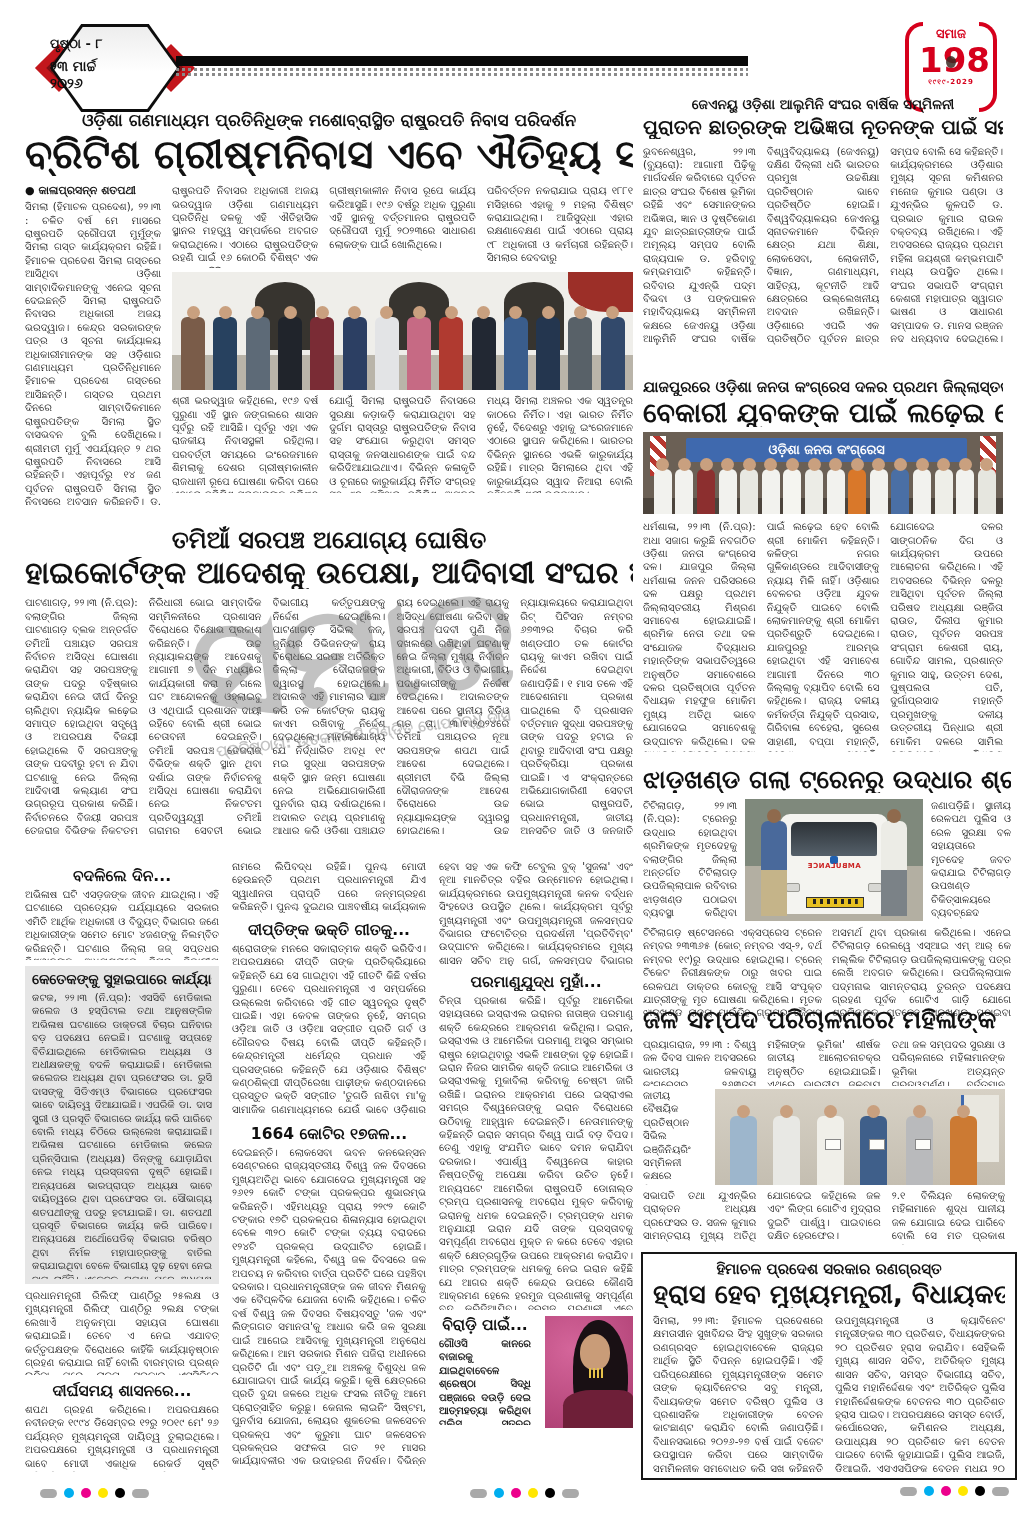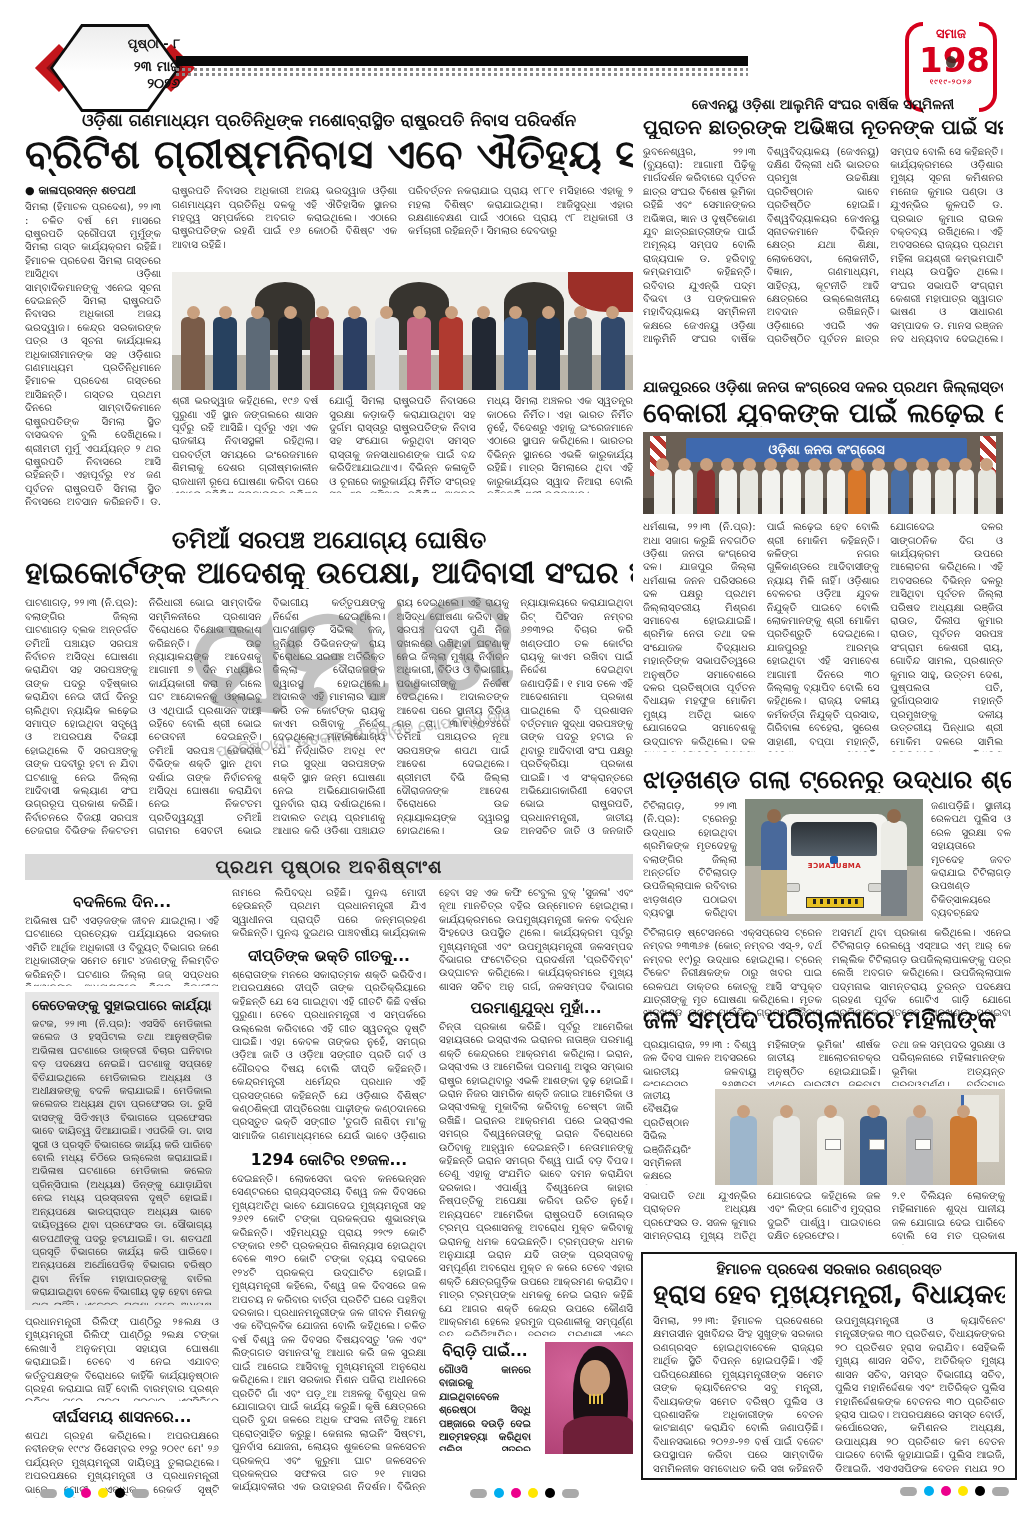--- a/index.html
+++ b/index.html
@@ -5,21 +5,21 @@
   html,body{margin:0;padding:0;background:#e8e8e8;}
   #page{position:relative;width:1024px;height:1520px;background:#fff;margin:0 auto;
         font-family:"DejaVu Sans",sans-serif;color:#111;overflow:hidden;}
   
   .badge{position:absolute;left:50px;top:24px;width:130px;height:88px;}
   .badge .red{position:absolute;width:34px;height:34px;background:#c3161c;transform:rotate(45deg);top:27px;}
   .badge .red.l{left:-8px;} .badge .red.r{right:-8px;}
   .badge .red::after{content:"";position:absolute;inset:8px;background:#7e0f13;}
   .hex-o{position:absolute;inset:0;background:#0d0d0d;clip-path:polygon(24% 0,76% 0,100% 50%,76% 100%,24% 100%,0 50%);}
   .hex-i{position:absolute;inset:3px;background:linear-gradient(#ededed,#fff 55%);clip-path:polygon(24% 0,76% 0,100% 50%,76% 100%,24% 100%,0 50%);}
-  .badge-text{position:absolute;inset:0;text-align:right;font-weight:bold;}
+  .badge-text{position:absolute;inset:0;text-align:left;font-weight:bold;}
   .badge-text .pg{margin-top:12px;font-size:13px;}
   .badge-text .dt{margin-top:6px;font-size:14px;}
   .badge-text .yr{font-size:14px;}
   .hbar{position:absolute;left:176px;top:56px;width:572px;}
   .hbar .b1{height:10px;background:#0a0a0a;}
   .hbar .b2{height:3px;margin-top:2px;background:repeating-linear-gradient(90deg,#8a8a8a 0 3px,transparent 3px 6px);}
   .pennant{position:absolute;left:738px;top:28px;width:166px;height:68px;}
   .pen-o{position:absolute;inset:0;background:#0d0d0d;clip-path:polygon(0 50%,15% 0,100% 0,100% 100%,15% 100%);}
   .pen-i{position:absolute;inset:3px;background:#fff;clip-path:polygon(0 50%,15% 0,100% 0,100% 100%,15% 100%);}
   .pen-text{position:absolute;inset:0;display:flex;align-items:center;justify-content:center;
@@ -121,35 +121,36 @@
     <div class="b2"></div>
   </div>
 
 
   <div class="logo">
     <div class="brk l"></div>
     <div class="brk r"></div>
     <div class="logo-mid">
       <div class="logo-name">ସମାଜ</div>
       <div class="logo-num">198</div>
-      <div class="logo-years">୧୯୧୯-୨୦୨୬</div>
+      <div class="logo-years">୧୯୧୯-2029</div>
     </div>
   </div>
 
   <div class="art" style="left:25px;top:110px;width:608px;">
     <div class="kicker" style="font-size:17px;">ଓଡ଼ିଶା ଗଣମାଧ୍ୟମ ପ୍ରତିନିଧିଙ୍କ ମଶୋବ୍ରାସ୍ଥିତ ରାଷ୍ଟ୍ରପତି ନିବାସ ପରିଦର୍ଶନ</div>
     <div class="headline" style="font-size:40px;margin-top:3px;">ବ୍ରିଟିଶ ଗ୍ରୀଷ୍ମନିବାସ ଏବେ ଐତିହ୍ୟ ସ୍ମାରକୀ</div>
     <div style="display:flex;gap:11px;margin-top:8px;">
       <div style="width:136px;">
         <div class="byline">● କାଳାପ୍ରସନ୍ନ ଶତପଥୀ</div>
         <div class="col" style="height:305px;">ସିମଲା (ହିମାଚଳ ପ୍ରଦେଶ), ୨୨।୩ : ଚଳିତ ବର୍ଷ ମେ ମାସରେ ରାଷ୍ଟ୍ରପତି ଦ୍ରୌପଦୀ ମୁର୍ମୁଙ୍କ ସିମଲା ଗସ୍ତ କାର୍ଯ୍ୟକ୍ରମ ରହିଛି। ହିମାଚଳ ପ୍ରଦେଶ ସିମଲା ଗସ୍ତରେ ଆସିଥିବା ଓଡ଼ିଶା ସାମ୍ବାଦିକମାନଙ୍କୁ ଏନେଇ ସୂଚନା ଦେଇଛନ୍ତି ସିମଲା ରାଷ୍ଟ୍ରପତି ନିବାସର ଅଧିକାରୀ ଅଜୟ ଭରଦ୍ୱାଜ। କେନ୍ଦ୍ର ସରକାରଙ୍କ ପତ୍ର ଓ ସୂଚନା କାର୍ଯ୍ୟାଳୟ ଅଧିକାରୀମାନଙ୍କ ସହ ଓଡ଼ିଶାର ଗଣମାଧ୍ୟମ ପ୍ରତିନିଧିମାନେ ହିମାଚଳ ପ୍ରଦେଶ ଗସ୍ତରେ ଆସିଛନ୍ତି। ଗସ୍ତର ପ୍ରଥମ ଦିନରେ ସାମ୍ବାଦିକମାନେ ରାଷ୍ଟ୍ରପତିଙ୍କ ସିମଲା ସ୍ଥିତ ବାସଭବନ ବୁଲି ଦେଖିଥିଲେ। ଶ୍ରୀମତୀ ମୁର୍ମୁ ଏପର୍ଯ୍ୟନ୍ତ ୨ ଥର ରାଷ୍ଟ୍ରପତି ନିବାସରେ ଆସି ରହିଛନ୍ତି। ଏହାପୂର୍ବରୁ ୧୪ ଜଣ ପୂର୍ବତନ ରାଷ୍ଟ୍ରପତି ସିମଲା ସ୍ଥିତ ନିବାସରେ ଅବସ୍ଥାନ କରିଛନ୍ତି। ଡ. ଏ ପି ଜେ ଅବଦୁଲ କାଲାମ ତାଙ୍କ କାର୍ଯ୍ୟକାଳ ଭିତରେ ସର୍ବନିମ୍ନ ଗୋଟିଏ ଦିନ ପାଇଁ ସିମଲା ଆସିଥିବା ବେଳେ ପୂର୍ବତନ ରାଷ୍ଟ୍ରପତି ଆର ଭେଙ୍କଟରମଣ ବହୁଥର ସିମଲା ରାଷ୍ଟ୍ରପତି ନିବାସରେ ଆସିଥିବା ଓ ଗୋଟିଏ ବର୍ଷ ଗସ୍ତରେ ୨୨ ଦିନ ରହିଥିବା ଶ୍ରୀ ଭରଦ୍ୱାଜ ସୂଚନା ଦେଇଥିଲେ।</div>
       </div>
       <div style="flex:1;display:flex;flex-direction:column;">
         <div class="cols" style="height:84px;">
           <div class="col">ରାଷ୍ଟ୍ରପତି ନିବାସର ଅଧିକାରୀ ଅଜୟ ଭରଦ୍ୱାଜ ଓଡ଼ିଶା ଗଣମାଧ୍ୟମ ପ୍ରତିନିଧି ଦଳକୁ ଏହି ଐତିହାସିକ ସ୍ଥାନର ମହତ୍ତ୍ୱ ସମ୍ପର୍କରେ ଅବଗତ କରାଇଥିଲେ। ଏଠାରେ ରାଷ୍ଟ୍ରପତିଙ୍କ ରହଣି ପାଇଁ ୧୬ କୋଠରି ବିଶିଷ୍ଟ ଏକ ଆବାସ ରହିଛି।</div>
+          <div class="col">ଗ୍ରୀଷ୍ମକାଳୀନ ନିବାସ ରୂପେ କାର୍ଯ୍ୟ କରିଆସୁଛି। ୧୯୬ ବର୍ଷରୁ ଅଧିକ ପୁରୁଣା ଏହି ସ୍ଥାନକୁ ବର୍ତ୍ତମାନର ରାଷ୍ଟ୍ରପତି ଦ୍ରୌପଦୀ ମୁର୍ମୁ ୨୦୨୩ରେ ସାଧାରଣ ଲୋକଙ୍କ ପାଇଁ ଖୋଲିଥିଲେ।</div>
           <div class="col">ପରିବର୍ତ୍ତନ ନକରାଯାଇ ପ୍ରାୟ ୧୮୮୧ ମସିହାରେ ଏହାକୁ ୨ ମହଲା ବିଶିଷ୍ଟ କରାଯାଇଥିଲା। ଆଜିସୁଦ୍ଧା ଏହାର ରକ୍ଷଣାବେକ୍ଷଣ ପାଇଁ ଏଠାରେ ପ୍ରାୟ ୯୮ ଅଧିକାରୀ ଓ କର୍ମଚାରୀ ରହିଛନ୍ତି। ସିମଲାର ଦେବଦାରୁ</div>
         </div>
         <div class="photo photo-main" style="height:118px;margin:4px 0;">
           <div class="arch a1"></div>
           <div class="arch a2"></div>
           <div class="arch a3"></div>
           <div class="awning"></div>
           <div class="p" style="left:2%;--c:#7a5c49;"></div>
           <div class="p" style="left:9%;--c:#27415f;"></div>
           <div class="p" style="left:16%;--c:#5d6a77;"></div>
@@ -287,40 +288,39 @@
   <div class="art boxart" style="left:641px;top:1252px;width:352px;">
     <div class="kicker" style="font-size:15px;">ହିମାଚଳ ପ୍ରଦେଶ ସରକାର ରଣଗ୍ରସ୍ତ</div>
     <div class="headline" style="font-size:26px;margin-top:2px;">ହ୍ରାସ ହେବ ମୁଖ୍ୟମନ୍ତ୍ରୀ, ବିଧାୟକଙ୍କ ବେତନ</div>
     <div class="cols" style="height:158px;margin-top:6px;gap:12px;">
       <div class="col">ସିମଲା, ୨୨।୩: ହିମାଚଳ ପ୍ରଦେଶରେ କ୍ଷମତାସୀନ ସୁଖବିନ୍ଦର ସିଂହ ସୁଖୁଙ୍କ ସରକାର ରଣଗ୍ରସ୍ତ ହୋଇଥିବାବେଳେ ରାଜ୍ୟର ଆର୍ଥିକ ସ୍ଥିତି ବିପନ୍ନ ହୋଇପଡ଼ିଛି। ଏହି ପରିପ୍ରେକ୍ଷୀରେ ମୁଖ୍ୟମନ୍ତ୍ରୀଙ୍କ ସମେତ ତାଙ୍କ କ୍ୟାବିନେଟର ସବୁ ମନ୍ତ୍ରୀ, ବିଧାୟକଙ୍କ ସମେତ ବରିଷ୍ଠ ପୁଲିସ ଓ ପ୍ରଶାସନିକ ଅଧିକାରୀଙ୍କ ବେତନ କାଟଛାଣ୍ଟ କରାଯିବ ବୋଲି ଜଣାପଡ଼ିଛି। ବିଧାନସଭାରେ ୨୦୨୬-୨୭ ବର୍ଷ ପାଇଁ ବଜେଟ ଉପସ୍ଥାପନ କରିବା ପରେ ସାମ୍ବାଦିକ ସମ୍ମିଳନୀକୁ ସମ୍ବୋଧିତ କରି ସୁଖୁ କହିଛନ୍ତି ଯେ ବିଳମ୍ବରେ ବେତନ ପ୍ରଦାନ କରାଯିବାକୁ ତାଙ୍କ ସରକାର ନିଷ୍ପତ୍ତି ନେଇଛନ୍ତି। ତେବେ ଆର୍ଥିକ ସ୍ଥିତି ସ୍ୱାଭାବିକ ହେବା ପରେ ସମସ୍ତଙ୍କୁ ବକେୟା ପ୍ରାପ୍ୟ ପ୍ରଦାନ କରାଯିବ। ନିଷ୍ପତ୍ତି ଅନୁଯାୟୀ ଆଗକୁ ୬ ମାସ ପର୍ଯ୍ୟନ୍ତ ମୁଖ୍ୟମନ୍ତ୍ରୀଙ୍କ ବେତନର ୫୦ ପ୍ରତିଶତ,</div>
       <div class="col">ଉପମୁଖ୍ୟମନ୍ତ୍ରୀ ଓ କ୍ୟାବିନେଟ ମନ୍ତ୍ରୀଙ୍କର ୩୦ ପ୍ରତିଶତ, ବିଧାୟକଙ୍କର ୨୦ ପ୍ରତିଶତ ହ୍ରାସ କରାଯିବ। ସେହିଭଳି ମୁଖ୍ୟ ଶାସନ ସଚିବ, ଅତିରିକ୍ତ ମୁଖ୍ୟ ଶାସନ ସଚିବ, ସମସ୍ତ ବିଭାଗୀୟ ସଚିବ, ପୁଲିସ ମହାନିର୍ଦ୍ଦେଶକ ଏବଂ ଅତିରିକ୍ତ ପୁଲିସ ମହାନିର୍ଦ୍ଦେଶକଙ୍କ ବେତନର ୩୦ ପ୍ରତିଶତ ହ୍ରାସ ପାଇବ। ଅପରପକ୍ଷରେ ସମସ୍ତ ବୋର୍ଡ, କର୍ପୋରେସନ, କମିଶନର ଅଧ୍ୟକ୍ଷ, ଉପାଧ୍ୟକ୍ଷ ୨୦ ପ୍ରତିଶତ କମ ବେତନ ପାଇବେ ବୋଲି କୁହାଯାଇଛି। ପୁଲିସ ଆଇଜି, ଡିଆଇଜି, ଏସ୍‌ଏସ୍‌ପିଙ୍କ ବେତନ ମଧ୍ୟ ୨୦ ପ୍ରତିଶତ ହ୍ରାସ ପାଇବ। ନିଅଣ୍ଟିଆ ବଜେଟ ସତ୍ତ୍ୱେ ରାଜ୍ୟ ସରକାର ଚୁକ୍ତି ଭିତ୍ତିକ ମେଡିକାଲ ଅଫିସର, ଷ୍ଟାଫ ନର୍ସ, ଲ୍ୟାବ୍ ଟେକ୍ନିସିଆନ, ଅଙ୍ଗନବାଡ଼ି, ଆଶାକର୍ମୀ, ମଧ୍ୟାହ୍ନ ଭୋଜନ ପାଚିକା, ଦିନ ମଜୁରିଆଙ୍କ ପାରିଶ୍ରମିକରେ ବୃଦ୍ଧି କରାଯାଇଛି।</div>
     </div>
   </div>
 
   <div class="art" style="left:25px;top:854px;width:608px;">
-    <div class="banner">ପ୍ରଥମ ପୃଷ୍ଠାର ଅବଶିଷ୍ଟାଂଶ</div>
     <div style="display:flex;gap:13px;margin-top:6px;height:612px;overflow:hidden;">
 
       <div style="flex:1;overflow:hidden;">
         <div class="subhead">ବଦଳିଲେ ଦିନ...</div>
         <div class="col" style="height:72px;">ଅଭିଳାଷ ଘଟି ଏସଡ଼ଜଙ୍କ ଜୀବନ ଯାଇଥିଲା। ଏହି ଘଟଣାରେ ପ୍ରତ୍ୟେକ ପର୍ଯ୍ୟାୟରେ ସରକାର ଏମିତି ଆର୍ଥିକ ଅଧିକାରୀ ଓ ବିଦ୍ୟୁତ୍ ବିଭାଗର ଜଣେ ଅଧିକାରୀଙ୍କ ସମେତ ମୋଟ ୪ଜଣଙ୍କୁ ନିଲମ୍ବିତ କରିଛନ୍ତି। ଘଟଣାର ଜିଲ୍ଲା ଜଜ୍ ସପ୍ତଧର ବିଶ୍ୱାଳଙ୍କ ଅଧ୍ୟକ୍ଷତାରେ ବିଚାର ବିଭାଗୀୟ ତଦନ୍ତ ଚାଲିଛି। ମୃତକଙ୍କ ପରିବାରବର୍ଗଙ୍କୁ</div>
         <div class="graybox">
           <div class="bh">କେତେକଙ୍କୁ ସୁହାଇପାରେ କାର୍ଯ୍ୟାନୁଷ୍ଠାନ</div>
           <div class="col" style="height:288px;font-size:10px;">କଟକ, ୨୨।୩ (ନି.ପ୍ର): ଏସସିବି ମେଡିକାଲ କଲେଜ ଓ ହସ୍ପିଟାଲ ତଥା ଆନୁଷଙ୍ଗିକ ଅଭିଳାଷ ଘଟଣାରେ ଡାକ୍ତରୀ ବିଚାର ଘନିବାର ବଡ଼ ପଦକ୍ଷେପ ନେଇଛି। ଘଟଣାକୁ ସପ୍ତାହେ ବିତିଯାଇଥିଲେ ମେଡିକାଲର ଅଧ୍ୟକ୍ଷ ଓ ଅଧୀକ୍ଷକଙ୍କୁ ବଦଳି କରାଯାଇଛି। ମେଡିକାଲ କଲେଜର ଅଧ୍ୟକ୍ଷ ଥିବା ପ୍ରଫେସର ଡା. ରୁସି ଦାସଙ୍କୁ ସିଡିଏମ୍‌ଓ ବିଭାଗରେ ପ୍ରଫେସର ଭାବେ ଦାୟିତ୍ୱ ଦିଆଯାଇଛି। ଏପରିକି ଡା. ଦାସ ସ୍ତ୍ରୀ ଓ ପ୍ରସୂତି ବିଭାଗରେ କାର୍ଯ୍ୟ କରି ପାରିବେ ବୋଲି ମଧ୍ୟ ଚିଠିରେ ଉଲ୍ଲେଖ କରାଯାଇଛି। ଅଭିଳାଷ ଘଟଣାରେ ମେଡିକାଲ କଲେଜ ପ୍ରିନ୍ସିପାଲ (ଅଧ୍ୟକ୍ଷ) ଡିନ୍‌ଙ୍କୁ ଯୋଡ଼ାଯିବା ନେଇ ମଧ୍ୟ ପ୍ରସ୍ତାବନା ଦୃଷ୍ଟି ହୋଇଛି। ଅନ୍ୟପକ୍ଷେ ଭାରପ୍ରାପ୍ତ ଅଧ୍ୟକ୍ଷ ଭାବେ ଦାୟିତ୍ୱରେ ଥିବା ପ୍ରଫେସର ଡା. ସୌଭାଗ୍ୟ ଶତପଥୀଙ୍କୁ ପଦରୁ ହଟାଯାଇଛି। ଡା. ଶତପଥୀ ପ୍ରସୂତି ବିଭାଗରେ କାର୍ଯ୍ୟ କରି ପାରିବେ। ଅନ୍ୟପକ୍ଷେ ଅର୍ଥୋପେଡିକ୍ ବିଭାଗର ବରିଷ୍ଠ ଥିବା ନିର୍ମଳ ମହାପାତ୍ରଙ୍କୁ ବାତିଲ କରାଯାଇଥିବା ବେଳେ ବିଭାଗୀୟ ଦୃଢ଼ ହେବା ନେଇ ବାଟ ଚାହିଁଛି। ଏତେବଡ଼ ଘଟଣା ପରେ ଅଧ୍ୟକ୍ଷ ଦାୟିତ୍ୱରେ ଥିବା ଡା. ଶତପଥୀଙ୍କ ଭଳି କାର୍ଯ୍ୟାନୁଷ୍ଠାନକୁ ନେଇ ପ୍ରଶ୍ନବାଚୀ ସୃଷ୍ଟି ହୋଇଛି। ଅନ୍ୟପକ୍ଷେ ଅଧୀକ୍ଷକ ଓ ଅଧ୍ୟକ୍ଷ ପଦରେ ନୂଆ ଅଧିକାରୀଙ୍କୁ ଦାୟିତ୍ୱ ପ୍ରଦାନ କରାଯାଇଥିବା ବେଳେ ଅଭିଜ୍ଞତା ଦୃଷ୍ଟିରୁ ଏହି ପରିବର୍ତ୍ତନ ନେଇ ମଧ୍ୟ ପ୍ରଶ୍ନବାଚୀ ଦୃଷ୍ଟି ହୋଇଛି।</div>
         </div>
         <div class="col" style="height:86px;">ପ୍ରଧାନମନ୍ତ୍ରୀ ରିଲିଫ୍ ପାଣ୍ଠିରୁ ୨୫ଲକ୍ଷ ଓ ମୁଖ୍ୟମନ୍ତ୍ରୀ ରିଲିଫ୍ ପାଣ୍ଠିରୁ ୨ଲକ୍ଷ ଟଙ୍କା ଲେଖାଏଁ ଅନୁକମ୍ପା ସହାୟତା ଘୋଷଣା କରାଯାଇଛି। ତେବେ ଏ ନେଇ ଏଯାବତ୍ କର୍ତ୍ତୃପକ୍ଷଙ୍କ ବିରୋଧରେ କାହିଁକି କାର୍ଯ୍ୟାନୁଷ୍ଠାନ ଗ୍ରହଣ କରାଯାଇ ନାହିଁ ବୋଲି ବାରମ୍ବାର ପ୍ରଶ୍ନ ଉଠିବା ପରେ ରାଜ୍ୟ ସରକାର ଏସ୍‌ସିବିରେ ବଡ଼ଧରଣର ଅଦଳବଦଳ କରିଛନ୍ତି। ଏଥିରେ ଦାୟିତ୍ୱରେ ଅବହେଳା କରିଥିବା ମେଡିକାଲ କଲେଜ ଓ ଡେଣ୍ଟାଲ ଓ ହୋମିଓ ମେଡିକାଲ କଲେଜର ବରିଷ୍ଠ ଅଧିକାରୀଙ୍କୁ ଏସ୍‌ସିବିକୁ ବଦଳି କରାଯାଇଛି।</div>
         <div class="subhead">ଦୀର୍ଘସମୟ ଶାସନରେ...</div>
         <div class="col" style="height:86px;">ଶପଥ ଗ୍ରହଣ କରିଥିଲେ। ଅପରପକ୍ଷରେ ନବୀନଙ୍କ ୧୯୯୪ ଡିସେମ୍ବର ୧୨ରୁ ୨୦୧୯ ମେ' ୨୬ ପର୍ଯ୍ୟନ୍ତ ମୁଖ୍ୟମନ୍ତ୍ରୀ ଦାୟିତ୍ୱ ତୁଲାଇଥିଲେ। ଅପରପକ୍ଷରେ ମୁଖ୍ୟମନ୍ତ୍ରୀ ଓ ପ୍ରଧାନମନ୍ତ୍ରୀ ଭାବେ ମୋଦୀ ଏକାଧିକ ରେକର୍ଡ ସୃଷ୍ଟି କରିସାରିଛନ୍ତି। ଲମ୍ବା ସମୟ ଧରି ଗୁଜରାଟରେ ମୁଖ୍ୟମନ୍ତ୍ରୀ ଦାୟିତ୍ୱ ନିର୍ବାହ କରିବା ରେକର୍ଡ ମୋଦୀଙ୍କ</div>
       </div>
 
       <div style="flex:1;overflow:hidden;">
         <div class="col" style="height:54px;">ନାମରେ ଲିପିବଦ୍ଧ ରହିଛି। ପୁନଶ୍ଚ ମୋଦୀ ହେଉଛନ୍ତି ପ୍ରଥମ ପ୍ରଧାନମନ୍ତ୍ରୀ ଯିଏ ସ୍ୱାଧୀନତା ପ୍ରାପ୍ତି ପରେ ଜନ୍ମଗ୍ରହଣ କରିଛନ୍ତି। ପୁନଶ୍ଚ ଦୁଇଥର ପାଞ୍ଚବର୍ଷୀୟ କାର୍ଯ୍ୟକାଳ ପୂରଣ କରିବାରେ ମୋଦୀ ହେଉଛନ୍ତି ପ୍ରଥମ ଅଣ-କଂଗ୍ରେସ ପ୍ରଧାନମନ୍ତ୍ରୀ।</div>
         <div class="subhead">ଦୀପ୍ତିଙ୍କ ଭକ୍ତି ଗୀତକୁ...</div>
         <div class="col" style="height:176px;">ଶ୍ରୋତାଙ୍କ ମନରେ ସକାରାତ୍ମକ ଶକ୍ତି ଭରିଦିଏ। ଅପରପକ୍ଷରେ ଦୀପ୍ତି ତାଙ୍କ ପ୍ରତିକ୍ରିୟାରେ କହିଛନ୍ତି ଯେ ସେ ଗାଇଥିବା ଏହି ଗୀତଟି କିଛି ବର୍ଷର ପୁରୁଣା। ତେବେ ପ୍ରଧାନମନ୍ତ୍ରୀ ଏ ସମ୍ପର୍କରେ ଉଲ୍ଲେଖ କରିବାରେ ଏହି ଗୀତ ସ୍ୱତନ୍ତ୍ର ଦୃଷ୍ଟି ପାଇଛି। ଏହା କେବଳ ତାଙ୍କର ନୁହେଁ, ସମଗ୍ର ଓଡ଼ିଆ ଜାତି ଓ ଓଡ଼ିଆ ସଙ୍ଗୀତ ପ୍ରତି ଗର୍ବ ଓ ଗୌରବର ବିଷୟ ବୋଲି ଦୀପ୍ତି କହିଛନ୍ତି। କେନ୍ଦ୍ରମନ୍ତ୍ରୀ ଧର୍ମେନ୍ଦ୍ର ପ୍ରଧାନ ଏହି ପ୍ରସଙ୍ଗରେ କହିଛନ୍ତି ଯେ ଓଡ଼ିଶାର ବିଶିଷ୍ଟ କଣ୍ଠଶିଳ୍ପୀ ଦୀପ୍ତିରେଖା ପାଢ଼ୀଙ୍କ କଣ୍ଠଦାନରେ ପ୍ରସ୍ତୁତ ଭକ୍ତି ସଙ୍ଗୀତ 'ତୁଗଡି ନାଶିବା ମା'କୁ ସାମାଜିକ ଗଣମାଧ୍ୟମରେ ଯେଉଁ ଭାବେ ଓଡ଼ିଶାର ଜନତା ଓ ସଂସ୍କୃତିକୁ ସମ୍ମାନ ଜଣାଇଥିବାରୁ ପ୍ରଧାନମନ୍ତ୍ରୀ ନରେନ୍ଦ୍ର ମୋଦୀଙ୍କୁ ଅଶେଷ ଧନ୍ୟବାଦ। ପ୍ରଧାନମନ୍ତ୍ରୀଙ୍କ ହୃଦୟସ୍ପର୍ଶୀ ବାର୍ତ୍ତା ଆଗାମୀ ଦିନରେ ସେମାନଙ୍କୁ ଆହୁରି ସମୃଦ୍ଧ କରିବ ବୋଲି ସେ କହିଛନ୍ତି।</div>
-        <div class="subhead">1294 କୋଟିର ୧୭ଜଳ...</div>
+        <div class="subhead">1664 କୋଟିର ୧୭ଜଳ...</div>
         <div class="col" style="height:320px;">ଦେଇଛନ୍ତି। ଲୋକସେବା ଭବନ କନଭେନ୍‌ସନ ସେଣ୍ଟରରେ ରାଜ୍ୟସ୍ତରୀୟ ବିଶ୍ୱ ଜଳ ଦିବସରେ ମୁଖ୍ୟଅତିଥି ଭାବେ ଯୋଗଦେଇ ମୁଖ୍ୟମନ୍ତ୍ରୀ ସହ ୨୬୧୨ କୋଟି ଟଙ୍କା ପ୍ରକଳ୍ପର ଶୁଭାରମ୍ଭ କରିଛନ୍ତି। ଏହିମଧ୍ୟରୁ ପ୍ରାୟ ୨୨୯୨ କୋଟି ଟଙ୍କାର ୧୭ଟି ପ୍ରକଳ୍ପର ଶିଳାନ୍ୟାସ ହୋଇଥିବା ବେଳେ ୩୨୦ କୋଟି ଟଙ୍କା ବ୍ୟୟ ବରାଦରେ ୧୨୪ଟି ପ୍ରକଳ୍ପ ଉଦ୍‌ଘାଟିତ ହୋଇଛି। ମୁଖ୍ୟମନ୍ତ୍ରୀ କହିଲେ, ବିଶ୍ୱ ଜଳ ଦିବସରେ ଜଳ ଅପଚୟ ନ କରିବାର ବାର୍ତ୍ତା ପ୍ରତିଟି ଘରେ ପହଞ୍ଚିବା ଦରକାର। ପ୍ରଧାନମନ୍ତ୍ରୀଙ୍କ ଜଳ ଜୀବନ ମିଶନକୁ ଏକ ବୈପ୍ଳବିକ ଯୋଜନା ବୋଲି କହିଥିଲେ। ଚଳିତ ବର୍ଷ ବିଶ୍ୱ ଜଳ ଦିବସର ବିଷୟବସ୍ତୁ 'ଜଳ ଏବଂ ଲିଙ୍ଗଗତ ସମାନତା'କୁ ଆଧାର କରି ଜଳ ସୁରକ୍ଷା ପାଇଁ ଆଗେଇ ଆସିବାକୁ ମୁଖ୍ୟମନ୍ତ୍ରୀ ଅନୁରୋଧ କରିଥିଲେ। ଆମ ସରକାର ମିଶନ ପଜିରା ଅଧୀନରେ ପ୍ରତିଟି ଗାଁ ଏବଂ ପଡ଼ୁଆ ଅଞ୍ଚଳକୁ ବିଶୁଦ୍ଧ ଜଳ ଯୋଗାଇବା ପାଇଁ କାର୍ଯ୍ୟ କରୁଛି। କୃଷି କ୍ଷେତ୍ରରେ ପ୍ରତି ବୁନ୍ଦା ଜଳରେ ଅଧିକ ଫସଲ ନୀତିକୁ ଆମେ ପ୍ରୋତ୍ସାହିତ କରୁଛୁ। କେନାଲ ଲାଇନିଂ ସିଷ୍ଟମ, ପୁନର୍ବାସ ଯୋଜନା, ଲୋୟର ଶୁକତେଲ ଜଳସେଚନ ପ୍ରକଳ୍ପ ଏବଂ କୁରୁମା ଘାଟ ଜଳସେଚନ ପ୍ରକଳ୍ପର ସଫଳତା ଗତ ୨୧ ମାସର କାର୍ଯ୍ୟାବଳୀର ଏକ ଉଦାହରଣ ନିଦର୍ଶନ। ବିଭିନ୍ନ ଜଳସେଚନ ଯୋଜନା ମାଧ୍ୟମରେ ପ୍ରାୟ ୨ ଲକ୍ଷ ୨୦ ହଜାର ହେକ୍ଟର ଜମିରେ ଅତିରିକ୍ତ ଜଳସେଚନ ବ୍ୟବସ୍ଥା କରାଯାଇଛି ବୋଲି ସେ କହିଥିଲେ। ଏହି ଅବସରରେ ମୁଖ୍ୟମନ୍ତ୍ରୀ ରାଜୀବ ଭବନଠାରେ ଶିଶୁ ଯତ୍ନ କେନ୍ଦ୍ର 'କଳିକା' ଉଦ୍‌ଘାଟନ କରିବା ସହ ଏଆଇ ଚାଳିତ ନାଗରିକ ମତାମତ ବ୍ୟବସ୍ଥା 'ଚିତ୍ତ'ର ପ୍ରାୟୋଗିକ ଶୁଭାରମ୍ଭ କରିଥିଲେ। ଜଳସମ୍ପଦ ବିଭାଗ ପକ୍ଷରୁ କେନ୍ଦ୍ରୀୟ ଜଳ ଆୟୋଗଙ୍କ ସହ ଏକ ବୁଝାମଣା ପତ୍ର ସ୍ୱାକ୍ଷରିତ</div>
       </div>
 
       <div style="flex:1;overflow:hidden;">
         <div class="col" style="height:106px;">ହେବା ସହ ଏକ କଫି ଟେବୁଲ ବୁକ୍ 'ସୁଜଳା' ଏବଂ ନୂଆ ମାନଚିତ୍ର ବହିର ଉନ୍ମୋଚନ ହୋଇଥିଲା। କାର୍ଯ୍ୟକ୍ରମରେ ଉପମୁଖ୍ୟମନ୍ତ୍ରୀ କନକ ବର୍ଦ୍ଧନ ସିଂହଦେଓ ଉପସ୍ଥିତ ଥିଲେ। କାର୍ଯ୍ୟକ୍ରମ ପୂର୍ବରୁ ମୁଖ୍ୟମନ୍ତ୍ରୀ ଏବଂ ଉପମୁଖ୍ୟମନ୍ତ୍ରୀ ଜଳସମ୍ପଦ ବିଭାଗର ଫଟୋଚିତ୍ର ପ୍ରଦର୍ଶନୀ 'ପ୍ରତିବିମ୍ବ' ଉଦ୍‌ଘାଟନ କରିଥିଲେ। କାର୍ଯ୍ୟକ୍ରମରେ ମୁଖ୍ୟ ଶାସନ ସଚିବ ଅନୁ ଗର୍ଗ, ଜଳସମ୍ପଦ ବିଭାଗର ପ୍ରମୁଖ ଶାସନ ସଚିବ ଶୁଭା ଶର୍ମା, ଜଳସମ୍ପଦ ବିଭାଗ ସଚିବ ଗୌରବ ଯନ୍ତା ପ୍ରମୁଖ ଉପସ୍ଥିତ ଥିଲେ।</div>
         <div class="subhead">ପରମାଣୁଯୁଦ୍ଧ ମୁହାଁ...</div>
         <div class="col" style="height:316px;">ଚିନ୍ତା ପ୍ରକାଶ କରିଛି। ପୂର୍ବରୁ ଆମେରିକା ସହାୟତାରେ ଇସ୍ରାଏଲ ଇରାନର ନାତାଞ୍ଜ ପରମାଣୁ ଶକ୍ତି କେନ୍ଦ୍ରରେ ଆକ୍ରମଣ କରିଥିଲା। ଇରାନ, ଇସ୍ରାଏଲ ଓ ଆମେରିକା ପରମାଣୁ ଅସ୍ତ୍ର ସମ୍ଭାର ରାଷ୍ଟ୍ର ହୋଇଥିବାରୁ ଏଭଳି ଆଶଙ୍କା ଦୃଢ଼ ହୋଇଛି। ଇରାନ ନିଜର ସାମରିକ ଶକ୍ତି ଜଗାଇ ଆମେରିକା ଓ ଇସ୍ରାଏଲକୁ ମୁକାବିଲା କରିବାକୁ ଚେଷ୍ଟା ଜାରି ରଖିଛି। ଇରାନର ଆକ୍ରମଣ ପରେ ଇସ୍ରାଏଲ ସମଗ୍ର ବିଶ୍ୱନେତାଙ୍କୁ ଇରାନ ବିରୋଧରେ ଉଠିବାକୁ ଆହ୍ୱାନ ଦେଇଛନ୍ତି। ନେତାମାନଙ୍କୁ କହିଛନ୍ତି ଇରାନ ସମଗ୍ର ବିଶ୍ୱ ପାଇଁ ବଡ଼ ବିପଦ। ତେଣୁ ଏହାକୁ ସଂଯମିତ ଭାବେ ଦମନ କରାଯିବା ଦରକାର। ଏପାର୍ଶ୍ୱ ବିଶ୍ୱନେତା କାହାର ନିଷ୍ପତ୍ତିକୁ ଅପେକ୍ଷା କରିବା ଉଚିତ ନୁହେଁ। ଅନ୍ୟପଟେ ଆମେରିକା ରାଷ୍ଟ୍ରପତି ଡୋନାଲ୍ଡ ଟ୍ରମ୍ପ ପ୍ରଶାସନକୁ ଅବରୋଧ ମୁକ୍ତ କରିବାକୁ ଇରାନକୁ ଧମକ ଦେଇଛନ୍ତି। ଟ୍ରମ୍ପଙ୍କ ଧମକ ଅନୁଯାୟୀ ଇରାନ ଯଦି ତାଙ୍କ ପ୍ରସ୍ତାବକୁ ସମ୍ପୂର୍ଣ୍ଣ ଅବରୋଧ ମୁକ୍ତ ନ କରେ ତେବେ ଏହାର ଶକ୍ତି କ୍ଷେତ୍ରଗୁଡ଼ିକ ଉପରେ ଆକ୍ରମଣ କରାଯିବ। ମାତ୍ର ଟ୍ରମ୍ପଙ୍କ ଧମକକୁ ନେଇ ଇରାନ କହିଛି ଯେ ଆଗର ଶକ୍ତି କେନ୍ଦ୍ର ଉପରେ କୌଣସି ଆକ୍ରମଣ ହେଲେ ହରମୁଜ ପ୍ରଣାଳୀକୁ ସମ୍ପୂର୍ଣ୍ଣ ବନ୍ଦ କରିଦିଆଯିବ। ହରମୁଜ ପ୍ରଣାଳୀ ଏବେ ଇରାନର ବଡ଼ ରାଷ୍ଟ୍ରକୂଟନୈତିକ ଅସ୍ତ୍ର ହୋଇ ରହିଛି ବୋଲି ଚେତାବନୀ ଦେଇଛି। ଇସ୍ରାଏଲ ମଧ୍ୟ ରବିବାର ଇରାନର ବିଭିନ୍ନ ସ୍ଥାନ ଯେତେବେଳି ବିଚାର ପାଇଁ, ଯେତେବେଳେ ଇରାନ, ସାମରିକ ଓ ସୁରକ୍ଷା ମୁଖ୍ୟାଳୟ ଉପରେ ଆକ୍ରମଣ କରିଛି। ସେହିପରି ଲେବାନନ ଉପରେ ଇସ୍ରାଏଲ କରିଥିବା ଆକ୍ରମଣରେ ହିଜବୁଲାଙ୍କର ମୃତ୍ୟୁ ହୋଇଛି। ଇସ୍ରାଏଲ ଆକ୍ରମଣରେ ଲେବାନନରେ ଏବେ ସୁଦ୍ଧା ୧୦୨୪ଜଣଙ୍କର ମୃତ୍ୟୁ ହେବା ସହ ୨୬୪୦ ଅକ୍ଷତ ହେଲେଣି। ଏସବୁ ୧୦ଲକ୍ଷ ଲୋକ ଦେଶ ଛାଡ଼ି ପଳାଇଲେଣି। ଯୁଦ୍ଧ ବନ୍ଦ କରିବା ଲାଗି ତୁର୍କୀ ଭେଟେଶିଅ ମନ୍ତ୍ର ହକନ ଫିଦାନ ଏବେ ତାଙ୍କର ଇରାନ, ଇଜିପ୍ଟ, ଆମେରିକା ଓ ୟୁରୋପ ୟୁନିୟନ ପ୍ରତିପକ୍ଷଙ୍କ ସହ କଥାବାର୍ତ୍ତା ଚଳାଇଛନ୍ତି।</div>
         <div style="display:flex;gap:14px;margin-top:6px;">
           <div style="flex:1;">
             <div class="subhead" style="margin-top:0;">ବିରାଡ଼ି ପାଇଁ...</div>

